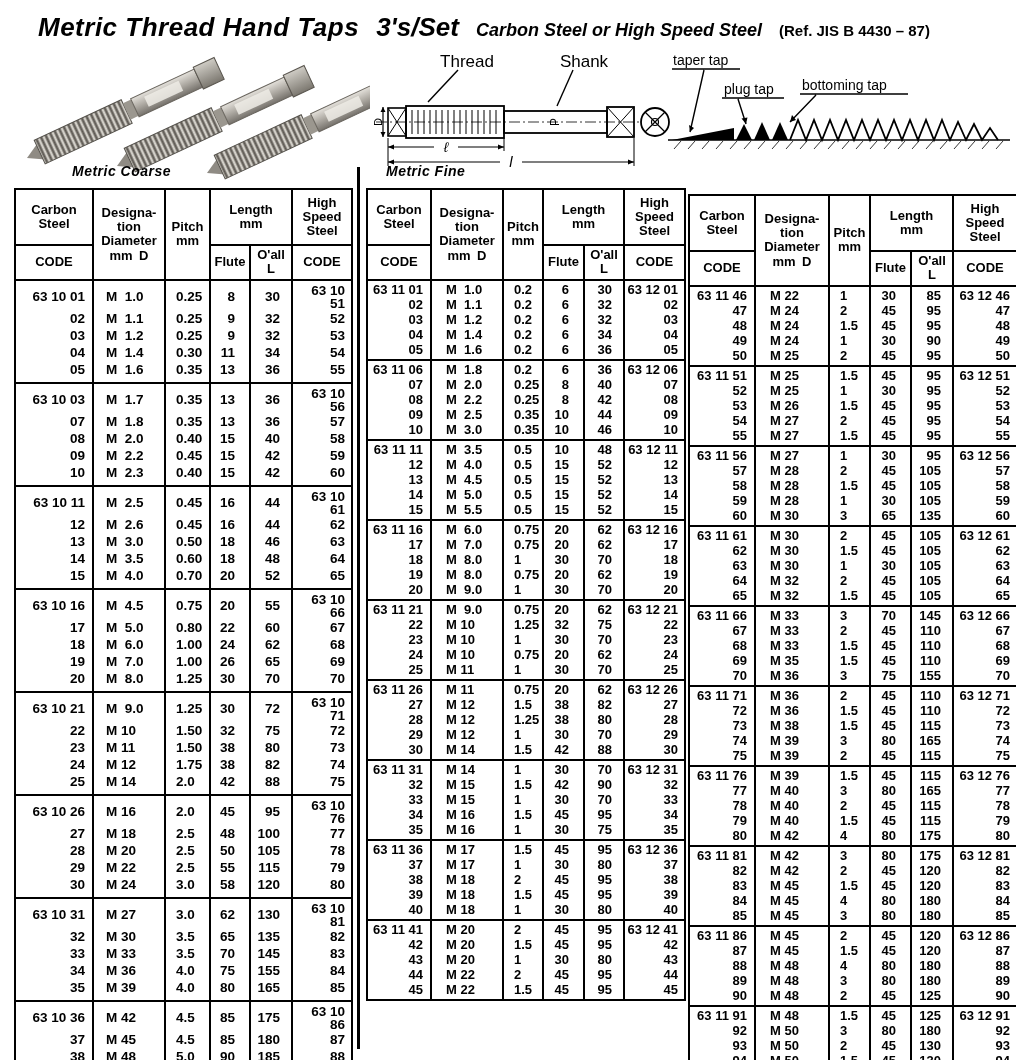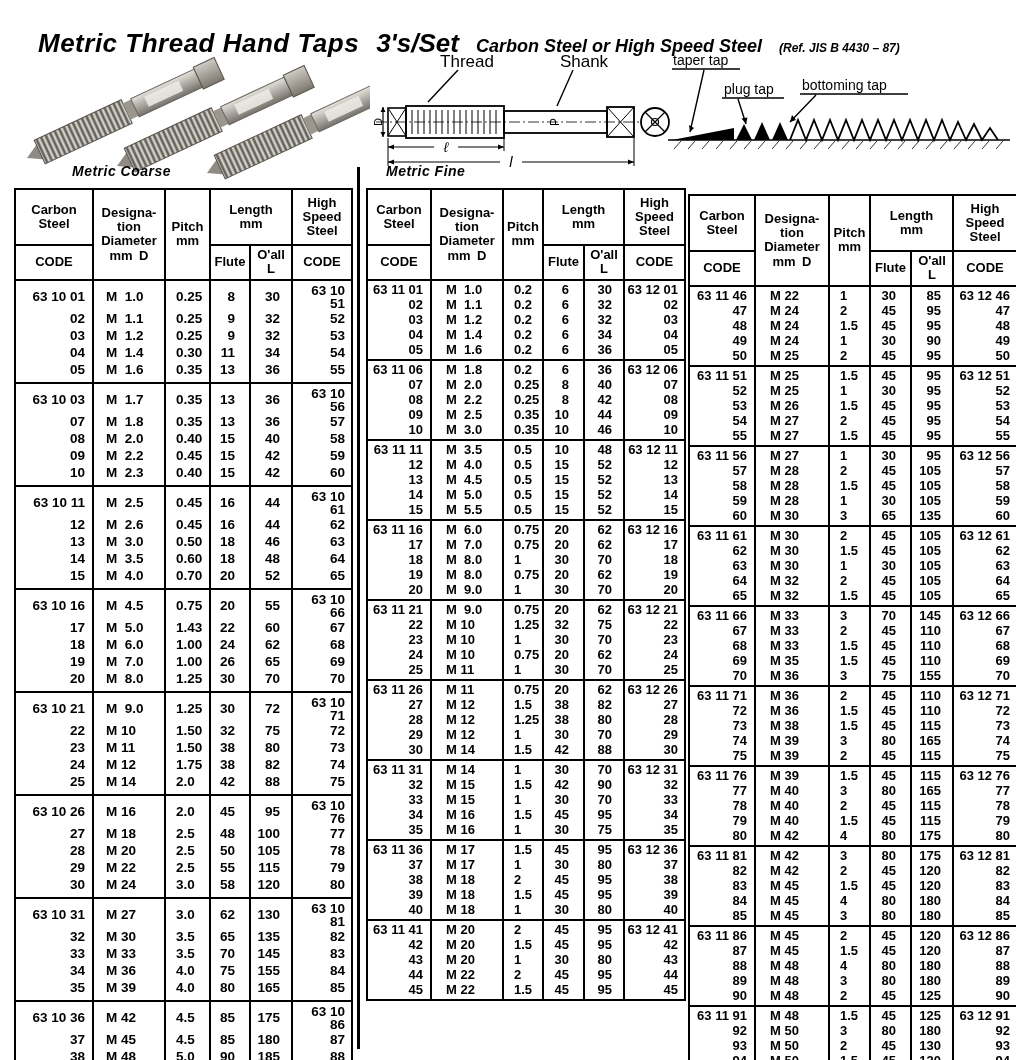--- a/index.html
+++ b/index.html
@@ -2,24 +2,24 @@
 <html><head>
 <meta charset="utf-8">
 <style>
   html,body{margin:0;padding:0;}
   body{
     width:1016px;height:1060px;position:relative;background:#ffffff;color:#000;
     font-family:"Liberation Sans",sans-serif;overflow:hidden;
   }
   
   #titlebar{position:absolute;top:12px;left:38px;display:flex;align-items:baseline;gap:17px;white-space:nowrap;}
-  #titlebar .t1{font-size:26px;font-weight:bold;font-style:italic;letter-spacing:.5px;margin-top:16px;}
+  #titlebar .t1{font-size:26px;font-weight:bold;font-style:italic;letter-spacing:.5px;}
   #titlebar .t2{font-size:26px;font-weight:bold;font-style:italic;}
   #titlebar .t3{font-size:18px;font-weight:bold;font-style:italic;}
-  #titlebar .t4{font-size:12px;font-weight:bold;font-style:italic;}
+  #titlebar .t4{font-size:15px;font-weight:bold;}
   
   .gfx{position:absolute;}
   #tapsPhoto{left:5px;top:46px;}
   #dimDiagram{left:372px;top:50px;}
   #typesSketch{left:664px;top:52px;}
   svg text{font-family:"Liberation Sans",sans-serif;}
   
   .section{position:absolute;}
   #coarseSec{left:14px;top:163px;width:337px;}
   #fineLSec{left:366px;top:163px;width:292px;}
@@ -329,21 +329,21 @@
           <td class="c0">63 10 16</td>
           <td class="c1">M  4.5</td>
           <td class="c2">0.75</td>
           <td class="c3">20</td>
           <td class="c4">55</td>
           <td class="c5">63 10 66</td>
         </tr>
         <tr class="">
           <td class="c0">17</td>
           <td class="c1">M  5.0</td>
-          <td class="c2">1.43</td>
+          <td class="c2">0.80</td>
           <td class="c3">22</td>
           <td class="c4">60</td>
           <td class="c5">67</td>
         </tr>
         <tr class="">
           <td class="c0">18</td>
           <td class="c1">M  6.0</td>
           <td class="c2">1.00</td>
           <td class="c3">24</td>
           <td class="c4">62</td>

